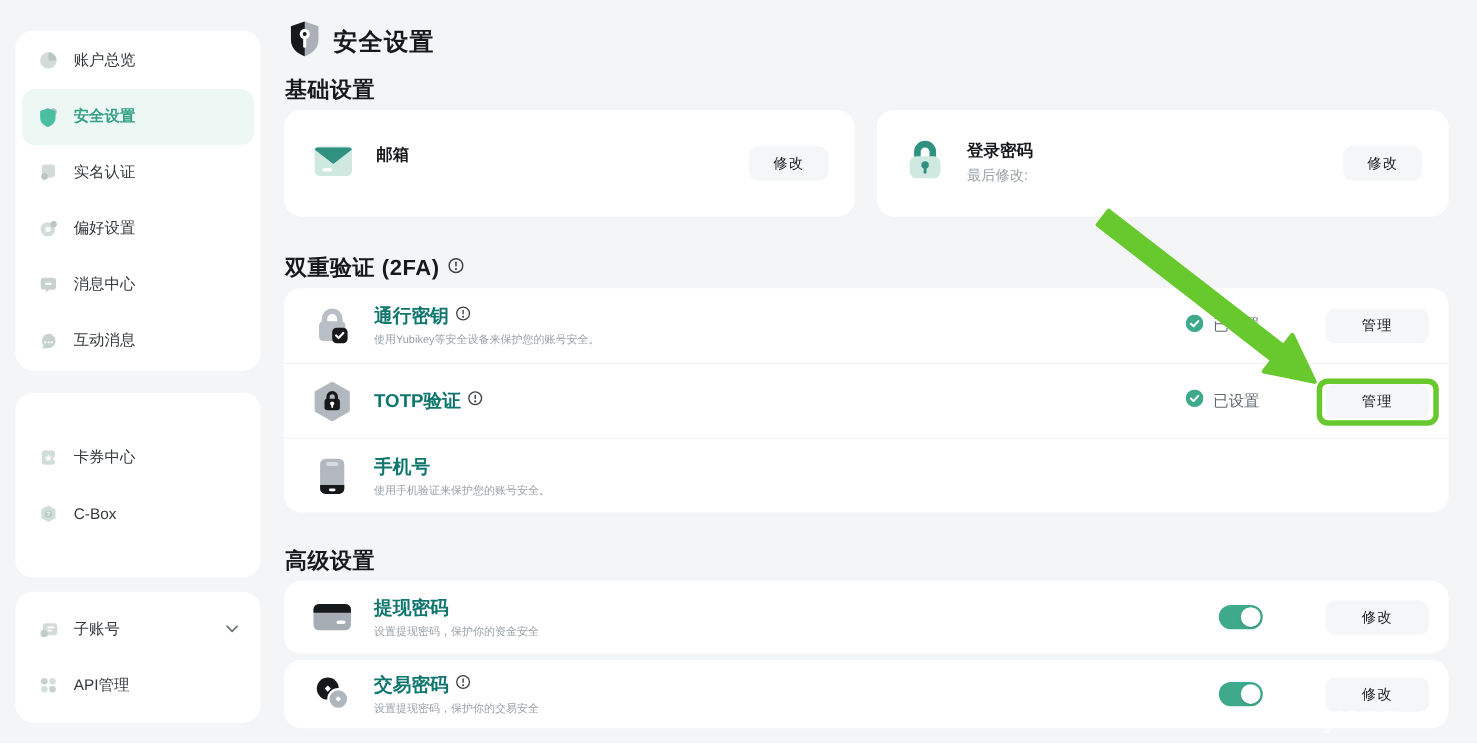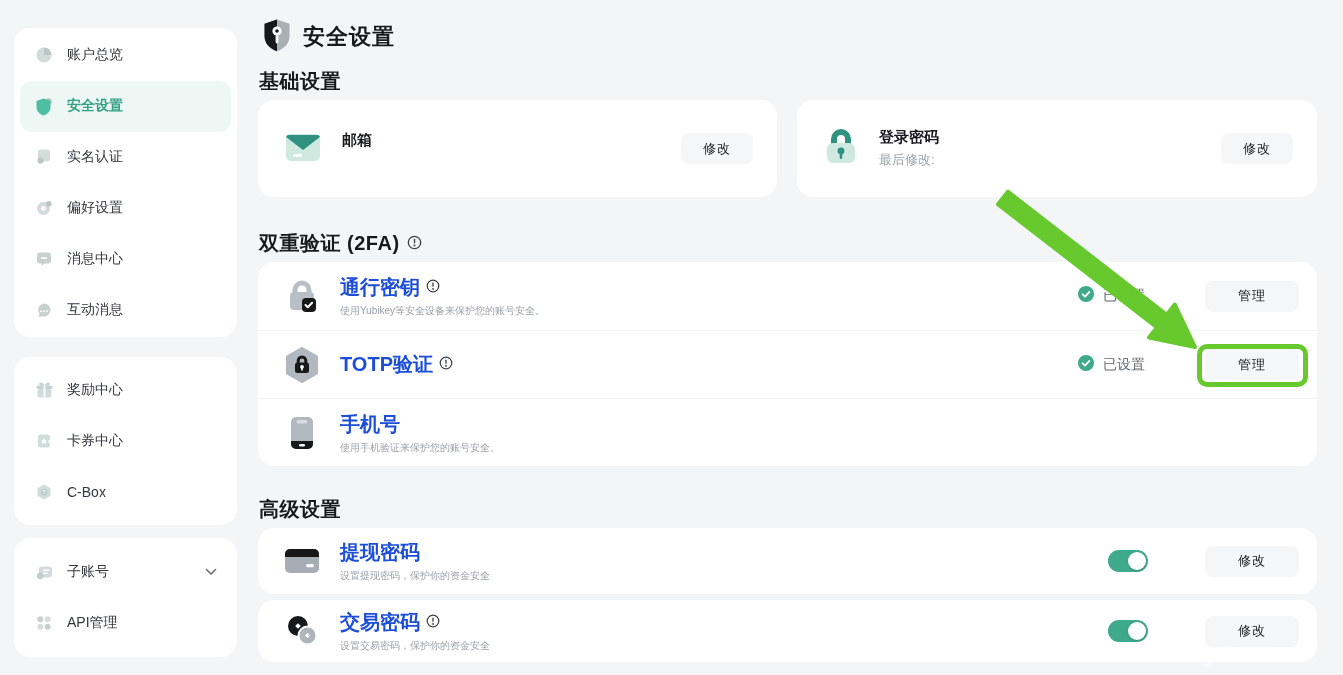--- a/index.html
+++ b/index.html
@@ -44,21 +44,21 @@
     font-size:13px;color:#17191c;display:flex;align-items:center;justify-content:center;
     font-family:inherit;cursor:pointer;font-weight:500;letter-spacing:1px;}
   .btn-sm{width:72px;}
   .btn-lg{width:94px;flex:0 0 94px;}
 
   .frow{display:flex;align-items:center;height:68px;padding:0 18px 0 24px;box-sizing:border-box;}
   .frow + .frow{border-top:1px solid #f0f2f3;}
   .f-icon{width:40px;display:flex;justify-content:center;flex:0 0 40px;}
   .f-text{margin-left:18px;display:flex;flex-direction:column;gap:3px;}
   .f-title-row{display:flex;align-items:center;gap:6px;}
-  .f-title{font-size:20px;font-weight:bold;color:#1d4ed8;}
+  .f-title{font-size:17px;font-weight:bold;color:#0f766e;}
   .f-desc{font-size:10px;color:#9ba1a8;}
   .row-right{margin-left:auto;display:flex;align-items:center;}
   .status{display:flex;align-items:center;gap:9px;width:127px;flex:0 0 127px;}
   .status-text{font-size:14px;color:#616870;}
   .status.unset .status-text{color:#aab0b6;}
 
   .arow{display:flex;align-items:center;height:100%;padding:0 18px 0 24px;box-sizing:border-box;}
   .toggle{width:40px;height:22px;border-radius:11px;background:#3fa98b;position:relative;cursor:pointer;flex:0 0 40px;}
   .toggle .knob{position:absolute;top:2px;right:2px;width:18px;height:18px;border-radius:50%;background:#fff;box-shadow:0 1px 2px rgba(0,0,0,.15);}
   .arow .btn-lg{margin-left:57px;}
@@ -129,32 +129,20 @@
             <circle cx="6.2" cy="10.2" r="1" fill="#fff"></circle>
             <circle cx="9.2" cy="10.2" r="1" fill="#fff"></circle>
             <circle cx="12.2" cy="10.2" r="1" fill="#fff"></circle>
           </svg>
       </span>
       <span class="nav-label">互动消息</span>
     </div>
   </div>
 
   <div class="side-card" id="side-card-2">
-    <div class="nav-item">
-      <span class="nav-icon">
-        <svg width="19" height="19" viewBox="0 0 19 19">
-            <rect x="2.5" y="8" width="14" height="8.5" rx="2" fill="#cfdeda"></rect>
-            <rect x="1.5" y="4.5" width="16" height="3.6" rx="1.8" fill="#c2d4cf"></rect>
-            <rect x="8.6" y="4.5" width="1.8" height="12" fill="#fff"></rect>
-            <path d="M6 4.5 C4 4.5 3.5 1.8 5.6 1.6 C7.3 1.5 8.6 3 9.4 4.5 Z" fill="#c2d4cf"></path>
-            <path d="M13 4.5 C15 4.5 15.5 1.8 13.4 1.6 C11.7 1.5 10.4 3 9.6 4.5 Z" fill="#c2d4cf"></path>
-          </svg>
-      </span>
-      <span class="nav-label">奖励中心</span>
-    </div>
     <div class="nav-item">
       <span class="nav-icon">
         <svg width="18" height="18" viewBox="0 0 18 18">
             <path d="M3 5 a2.5 2.5 0 0 1 2.5-2.5 h7 A2.5 2.5 0 0 1 15 5 v3 a1.8 1.8 0 0 0 0 3.6 v1.4 a2.5 2.5 0 0 1-2.5 2.5 h-7 A2.5 2.5 0 0 1 3 13 Z" fill="#cfdeda"></path>
             <path d="M9 6.2 l1 2 2.1.3-1.5 1.5.3 2.1-1.9-1-1.9 1 .3-2.1-1.5-1.5 2.1-.3 Z" fill="#fff"></path>
           </svg>
       </span>
       <span class="nav-label">卡券中心</span>
     </div>
     <div class="nav-item">
@@ -391,21 +379,21 @@
         <div class="f-title-row">
           <span class="f-title">交易密码</span>
           <span>
             <svg width="14" height="14" viewBox="0 0 15 15">
                 <circle cx="7.5" cy="7.5" r="6.2" fill="none" stroke="#3c4147" stroke-width="1.3"></circle>
                 <rect x="6.8" y="3.8" width="1.4" height="4.6" rx=".7" fill="#3c4147"></rect>
                 <circle cx="7.5" cy="10.6" r="1" fill="#3c4147"></circle>
               </svg>
           </span>
         </div>
-        <span class="f-desc">设置交易密码，保护你的资金安全</span>
+        <span class="f-desc">设置提现密码，保护你的交易安全</span>
       </div>
       <div class="row-right">
         <div class="toggle">
             <div class="knob"></div>
           </div>
         <button class="btn btn-lg">修改</button>
       </div>
     </div>
   </div>
 

